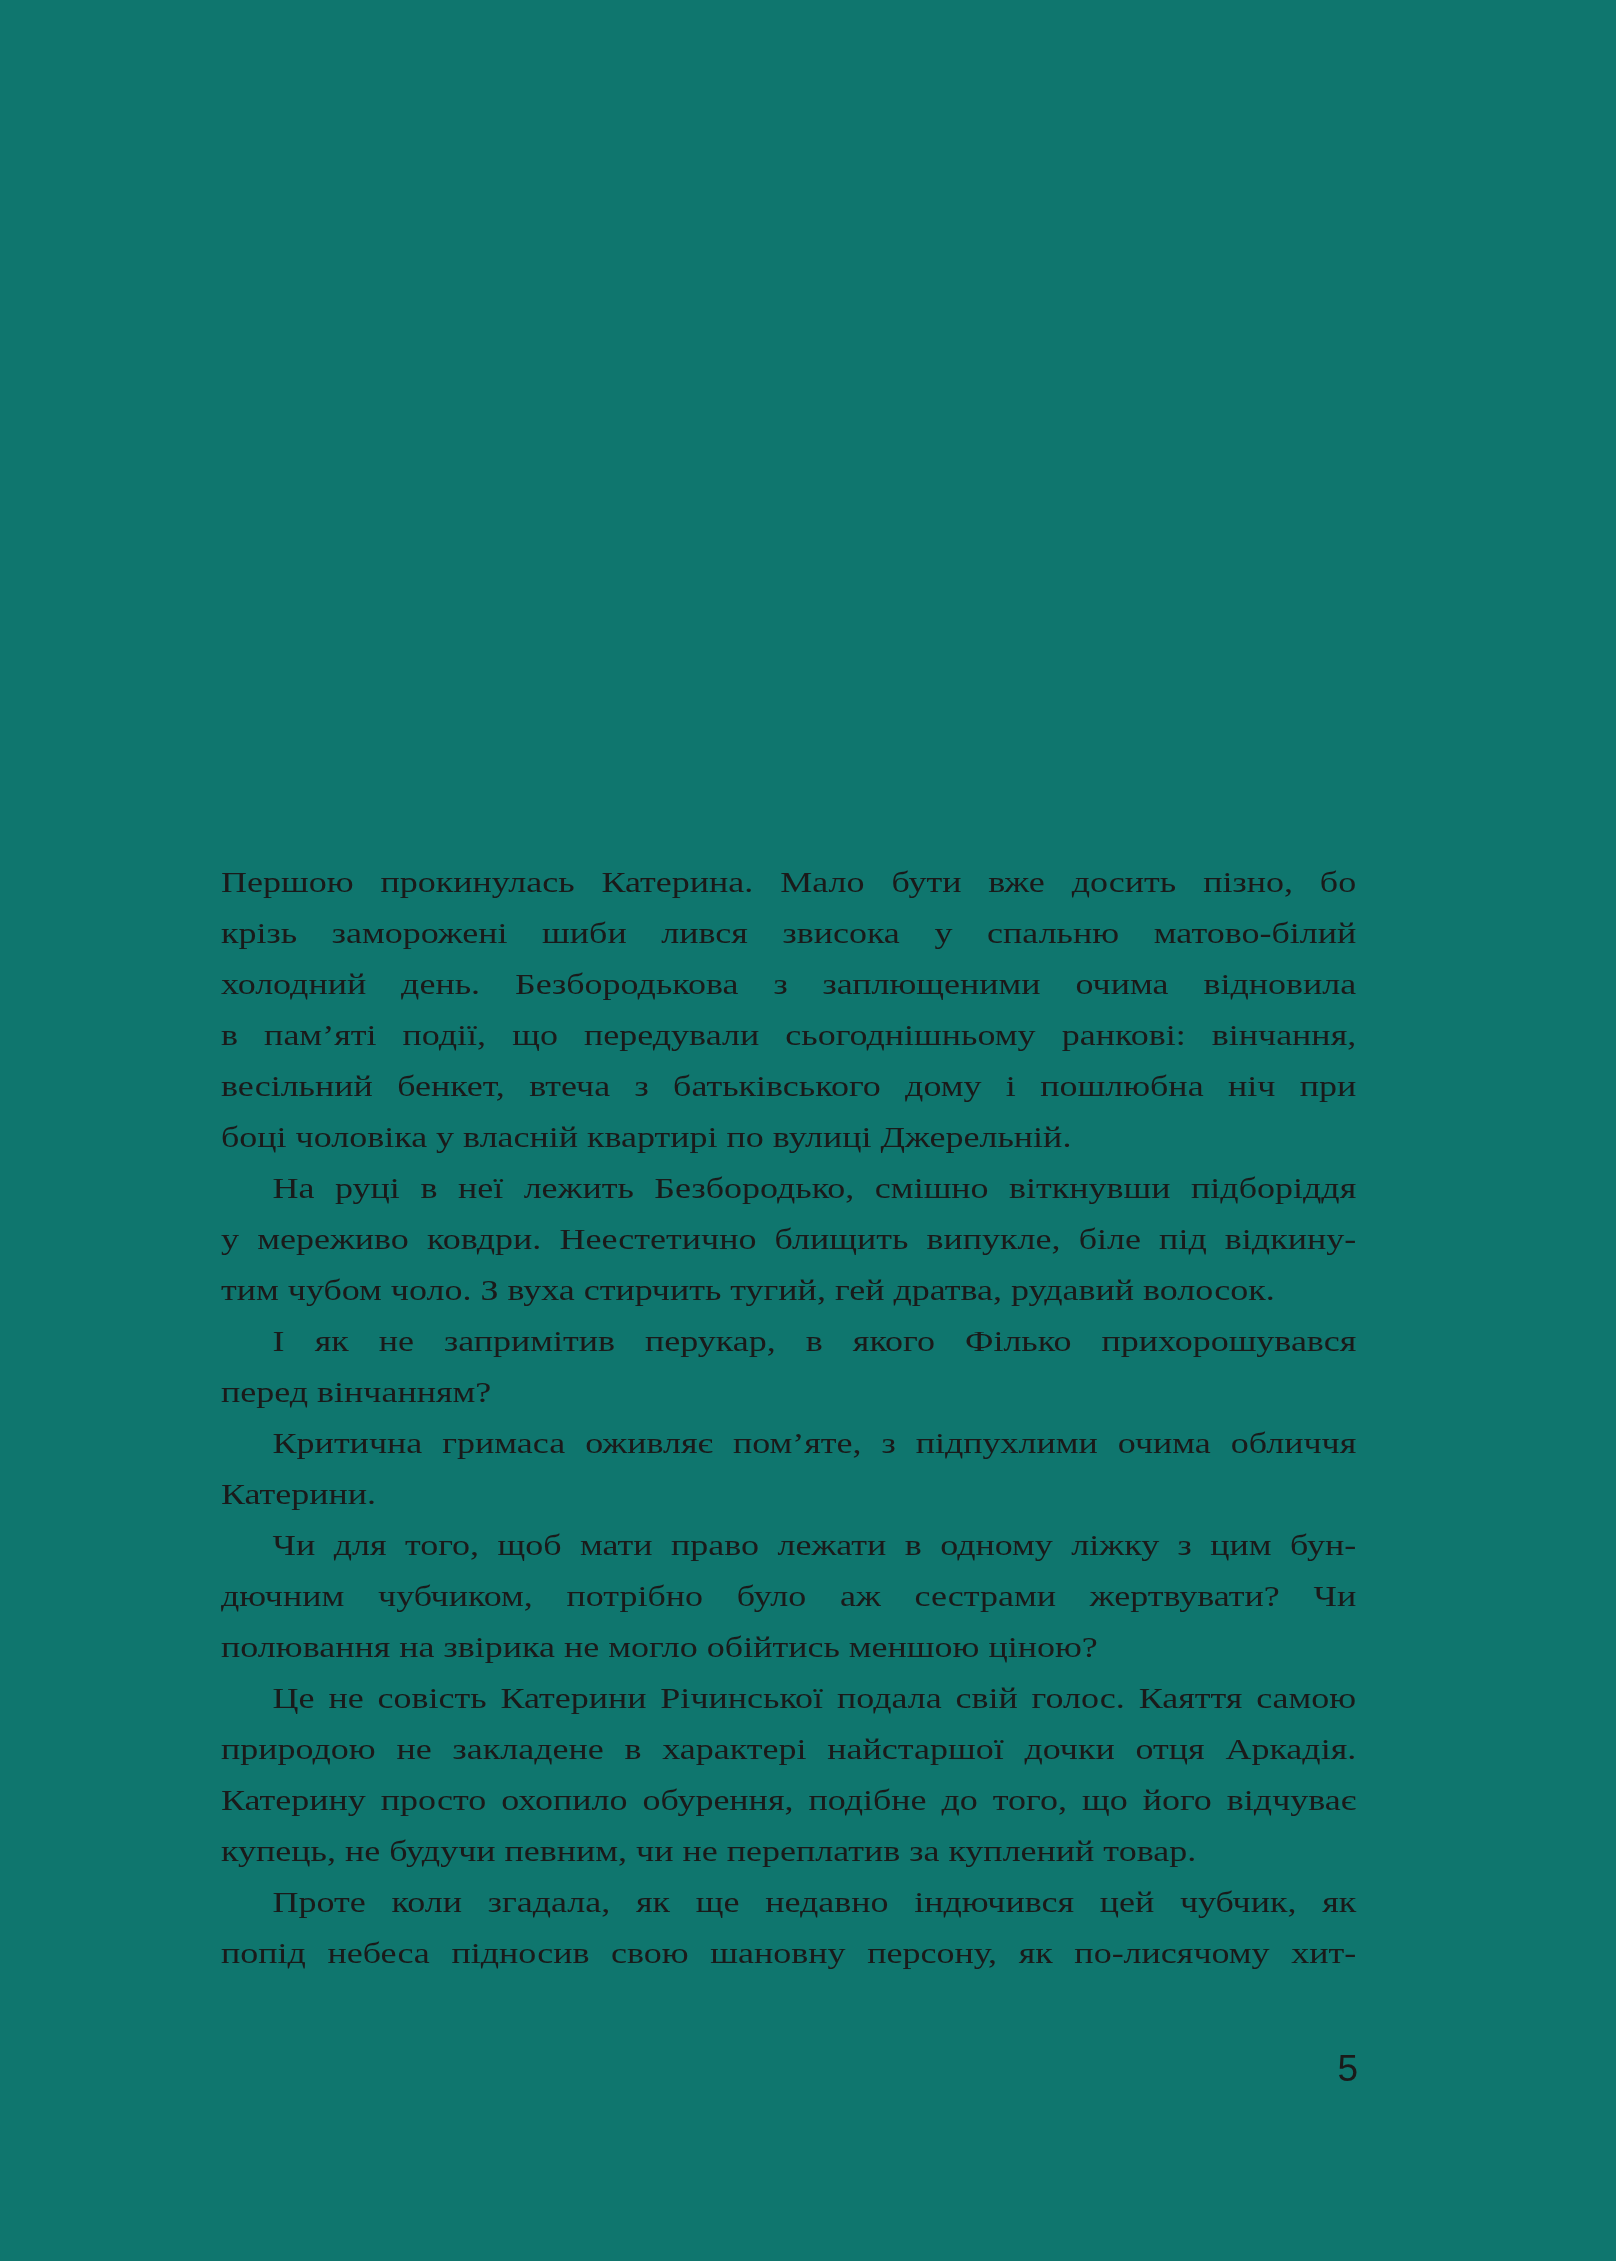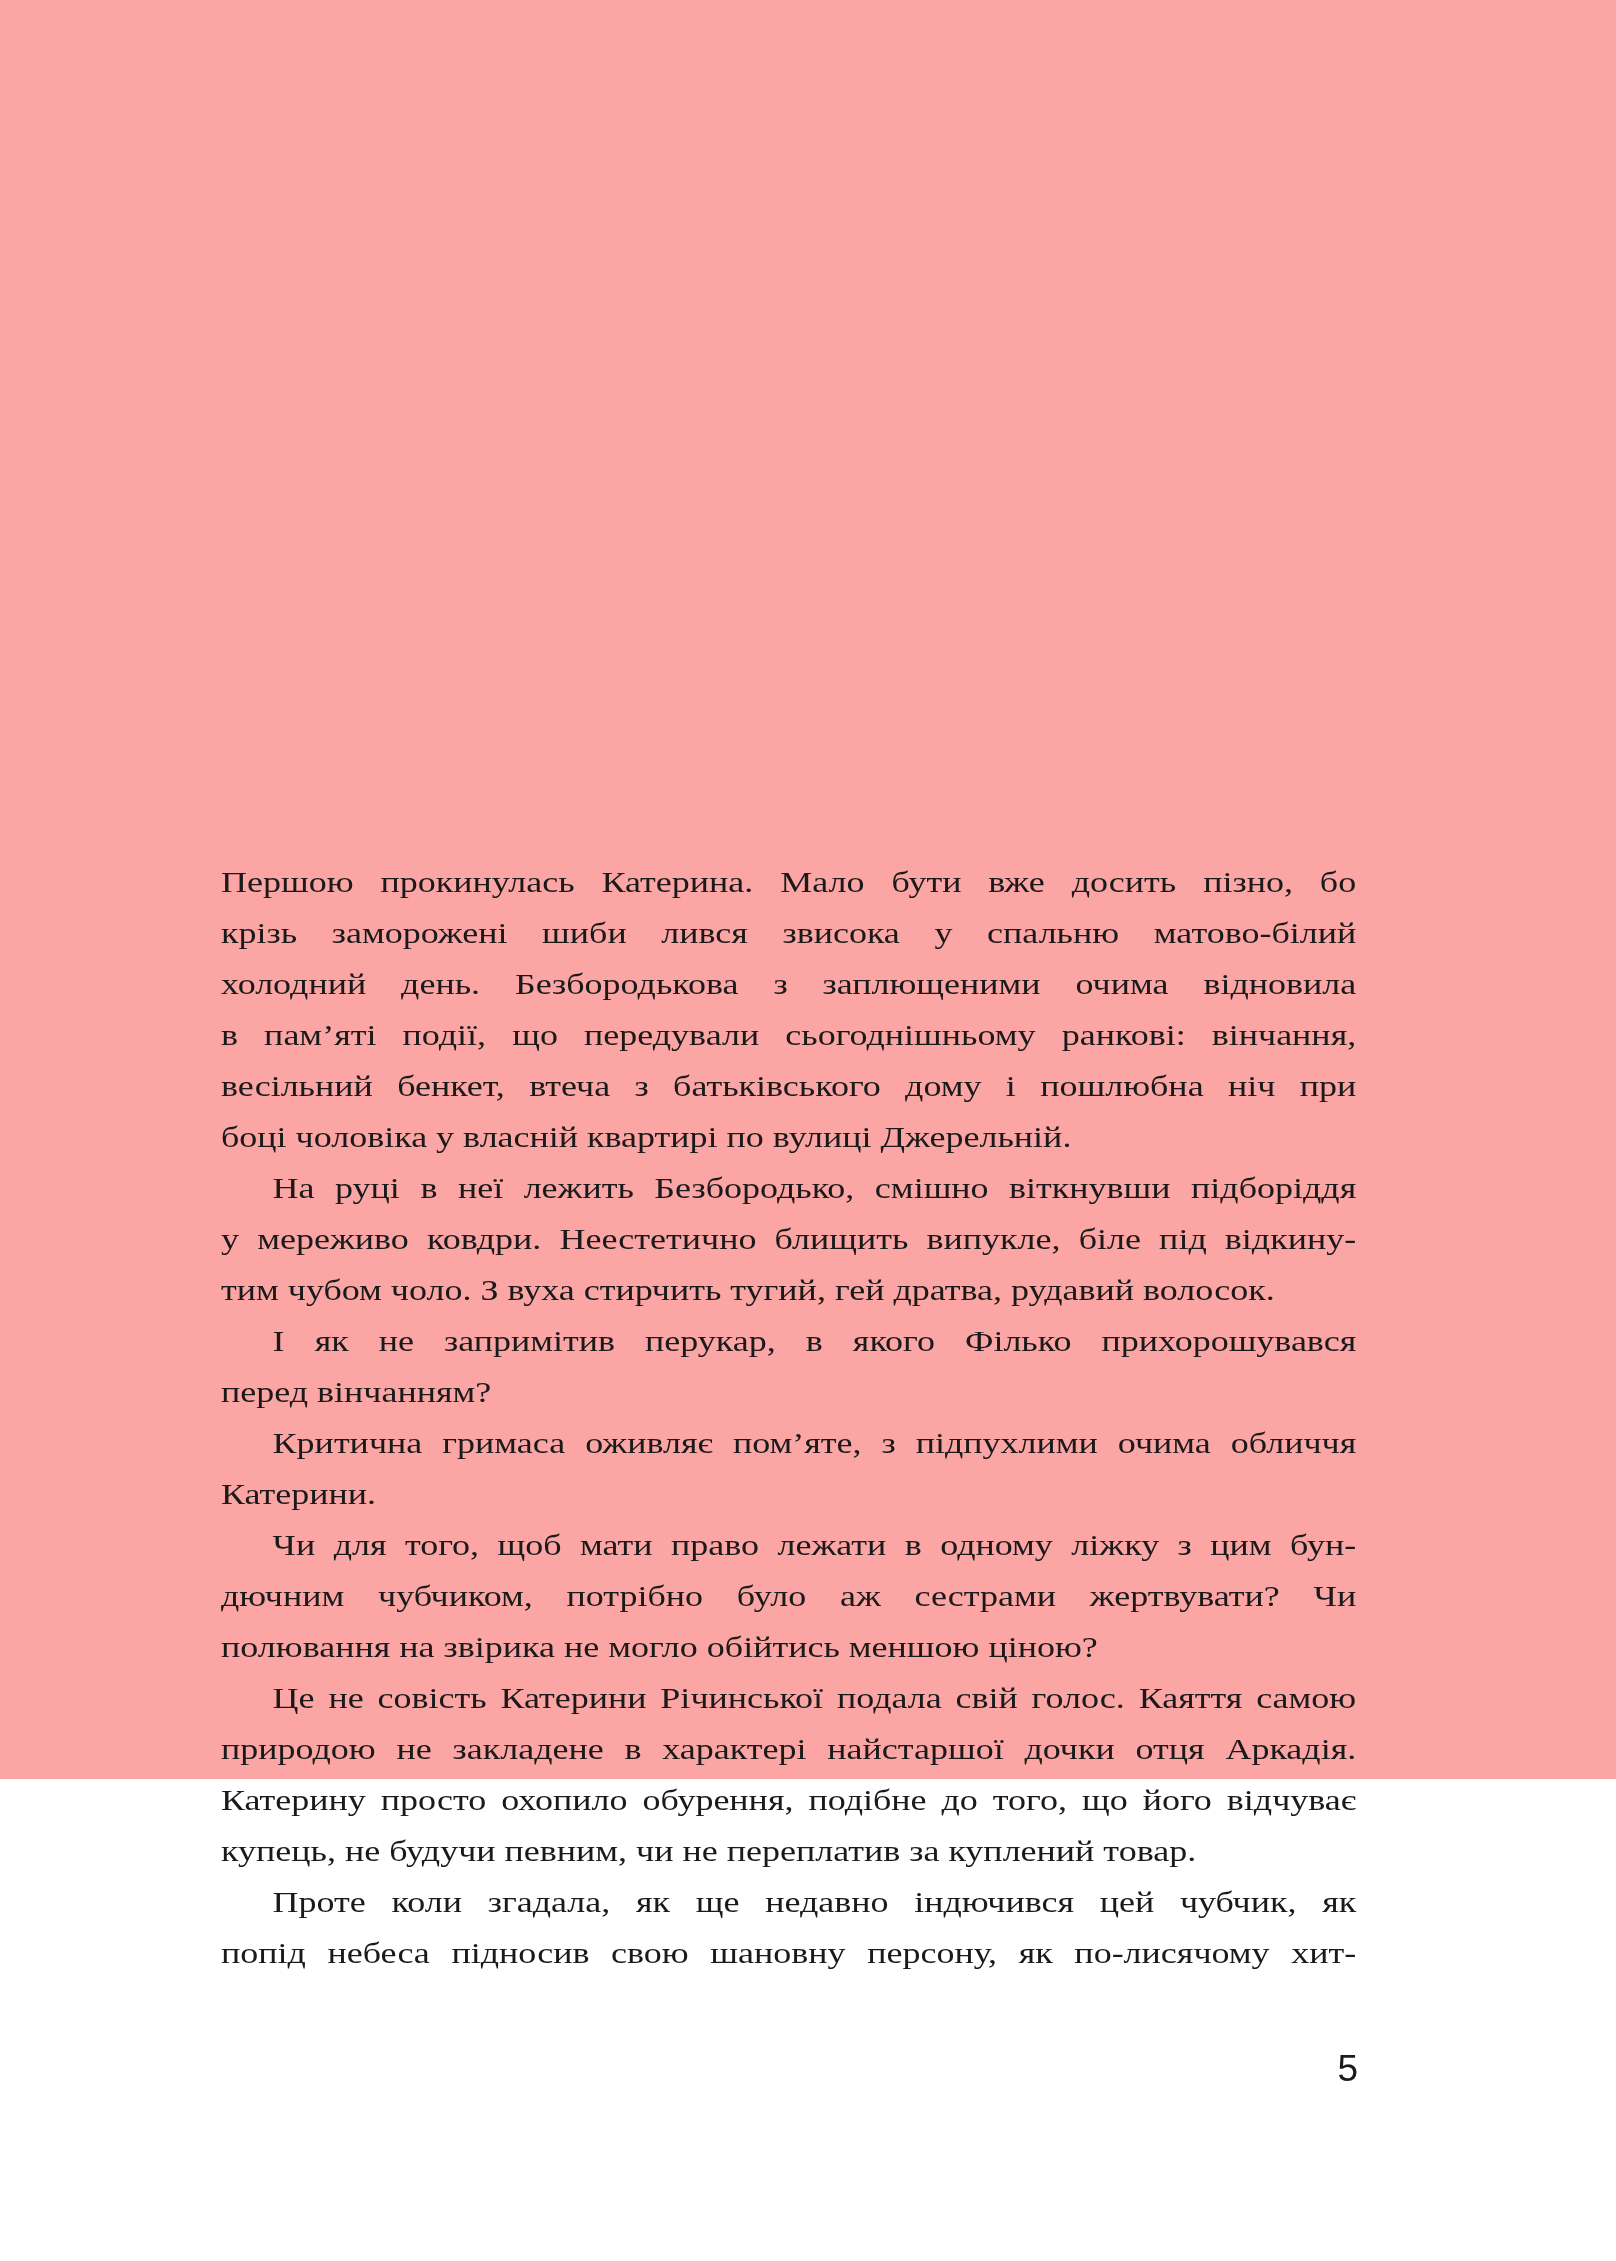--- a/index.html
+++ b/index.html
@@ -1,17 +1,17 @@
 <!DOCTYPE html>
 <html style="font-size:13.5px"><head>
 <meta charset="utf-8">
 <style>
   html, body { margin: 0; padding: 0; background: #ffffff; }
   body { width: 1617px; height: 2261px; position: relative; overflow: hidden; }
-  .page { position: absolute; left: 0; top: 0; width: 1617px; height: 1779px; background: #fca5a5; }
+  .page { position: absolute; left: 0; top: 0; width: 1617px; height: 2261px; background: #0f766e; }
   .text-block {
     position: absolute;
     left: 221px;
     top: 856px;
     width: 946px;
     transform: scaleX(1.2);
     transform-origin: left top;
     font-family: "Liberation Serif", "DejaVu Serif", serif;
     font-size: 30px;
     line-height: 51px;

